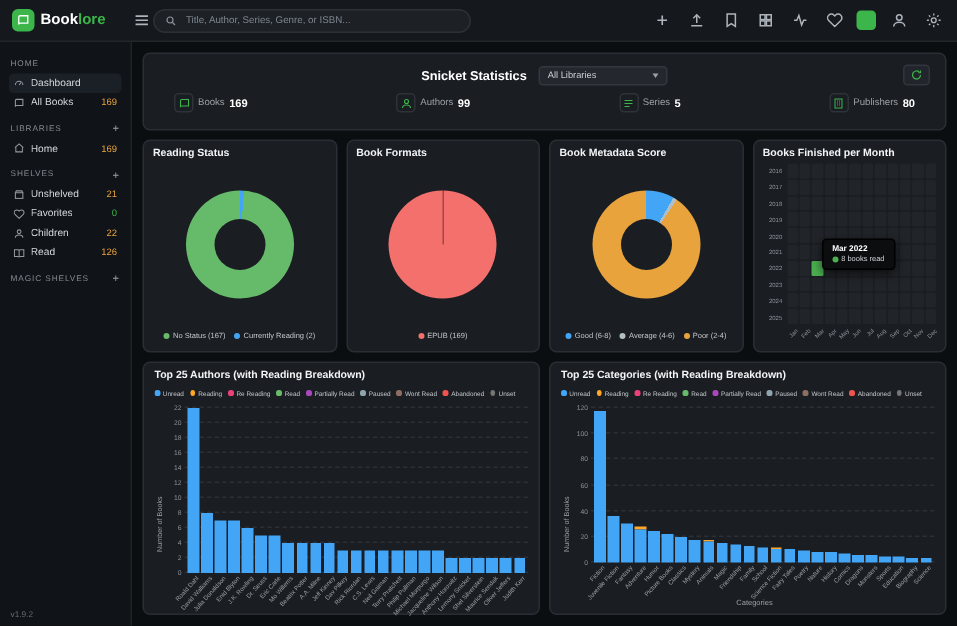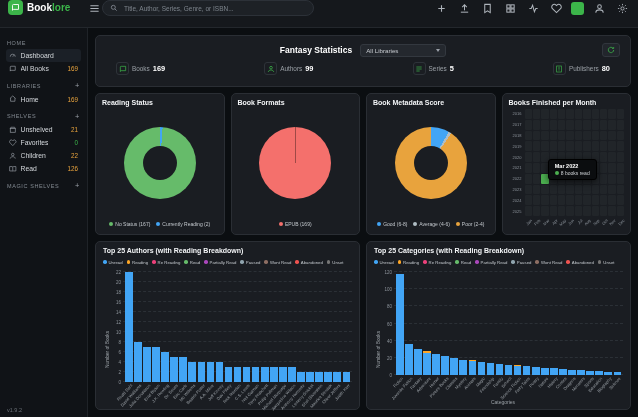--- a/index.html
+++ b/index.html
@@ -3,21 +3,21 @@
 <meta charset="utf-8">
 <style>
   html,body{margin:0;padding:0;width:638px;height:417px;overflow:hidden;background:#0a0c0f;
     font-family:"Liberation Sans",sans-serif;color:#e3e6e9;-webkit-font-smoothing:antialiased;}
   *{box-sizing:border-box;}
   .icon svg{width:1em;height:1em;display:block;}
   button{background:none;border:none;padding:0;color:inherit;font-family:inherit;cursor:pointer;}
 
   
   .topbar{position:absolute;left:0;top:0;right:0;height:28px;background:#15181c;border-bottom:1px solid #23272c;
-    display:flex;align-items:flex-start;gap:0;padding:0 8px;z-index:10;}
+    display:flex;align-items:center;gap:0;padding:0 8px;z-index:10;}
   .brand{display:flex;align-items:center;gap:4px;width:78px;flex:0 0 auto;}
   .brand-logo{width:15px;height:15px;border-radius:4px;display:flex;align-items:center;justify-content:center;
     color:#fff;font-size:9px;}
   .brand-text{font-size:10px;font-weight:bold;color:#fff;white-space:nowrap;}
   .icon-btn{font-size:11px;color:#aeb4bb;display:flex;align-items:center;justify-content:center;width:16px;height:16px;}
   .search{display:flex;align-items:center;gap:4px;width:212px;height:16px;background:#1d2126;border:1px solid #2c3138;
     border-radius:9px;padding:0 7px;}
   .search .icon{font-size:8px;color:#8b929a;}
   .search input{flex:1;background:transparent;border:none;outline:none;color:#cfd3d8;font-size:6.5px;font-family:inherit;}
   .search input::placeholder{color:#7d848c;}
@@ -278,21 +278,21 @@
     <span class="plus">+</span>
   </div>
 
   <div class="sb-version">v1.9.2</div>
 </aside>
 
 <main class="main">
 
   <section class="card stats-card">
     <div class="stats-header">
-      <div class="stats-title">Fantasy Statistics</div>
+      <div class="stats-title">Snicket Statistics</div>
       <div class="lib-select">
         <span>All Libraries</span>
         <span class="caret"></span>
       </div>
       <button class="refresh-btn icon" style="color: rgb(60, 181, 74);">
         <svg viewBox="0 0 24 24" fill="none" stroke="currentColor" stroke-width="2.4">
             <path d="M20 12a8 8 0 1 1-2.3-5.7"></path>
             <polyline points="20 3 20 7.5 15.5 7.5"></polyline>
           </svg>
       </button>

